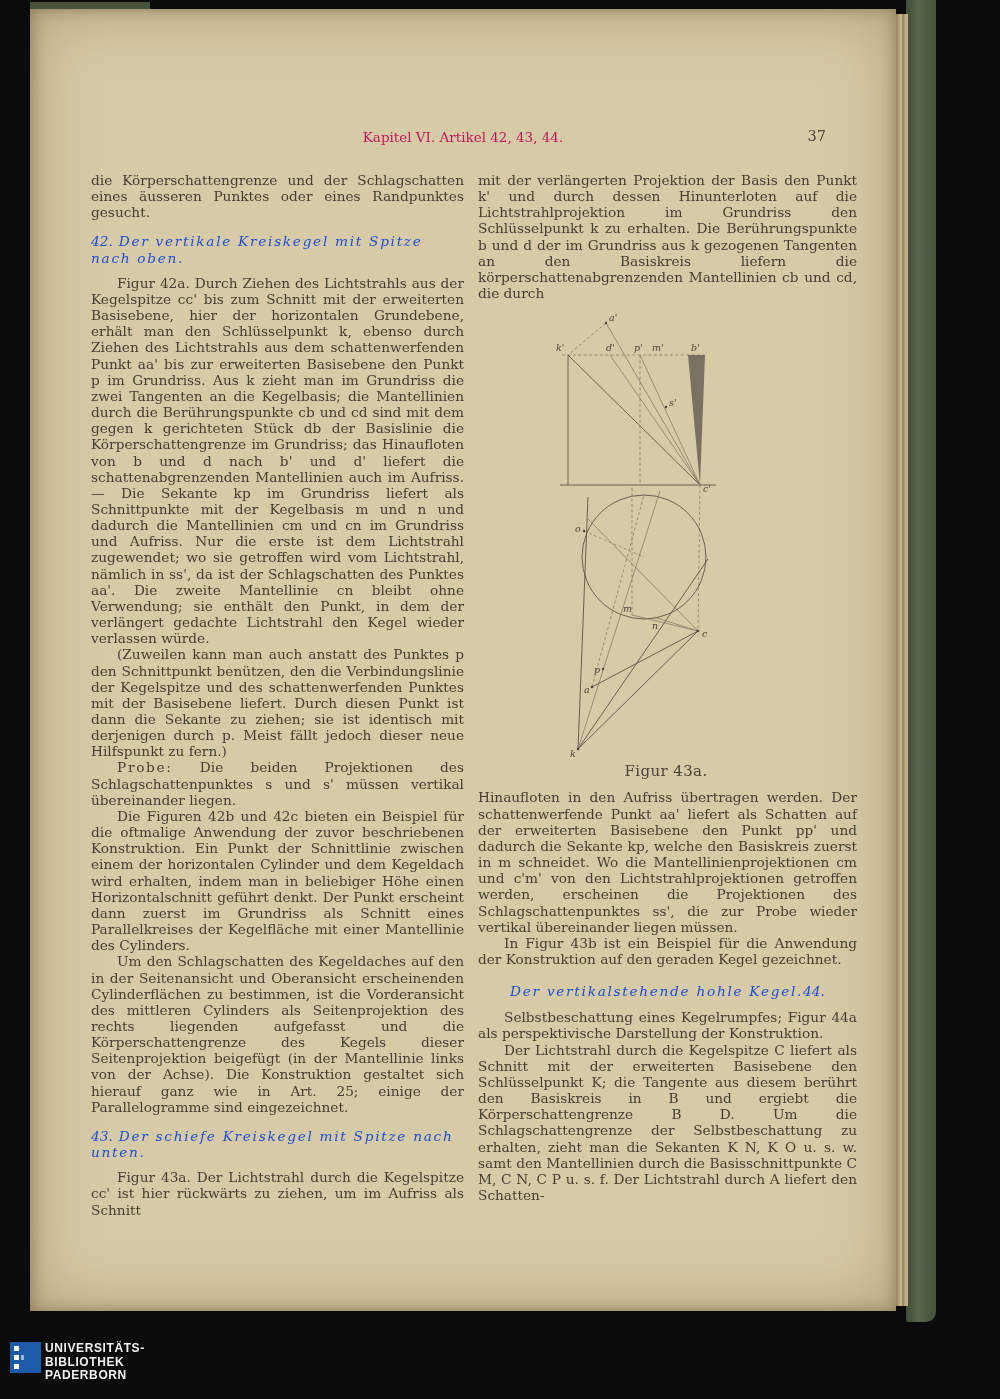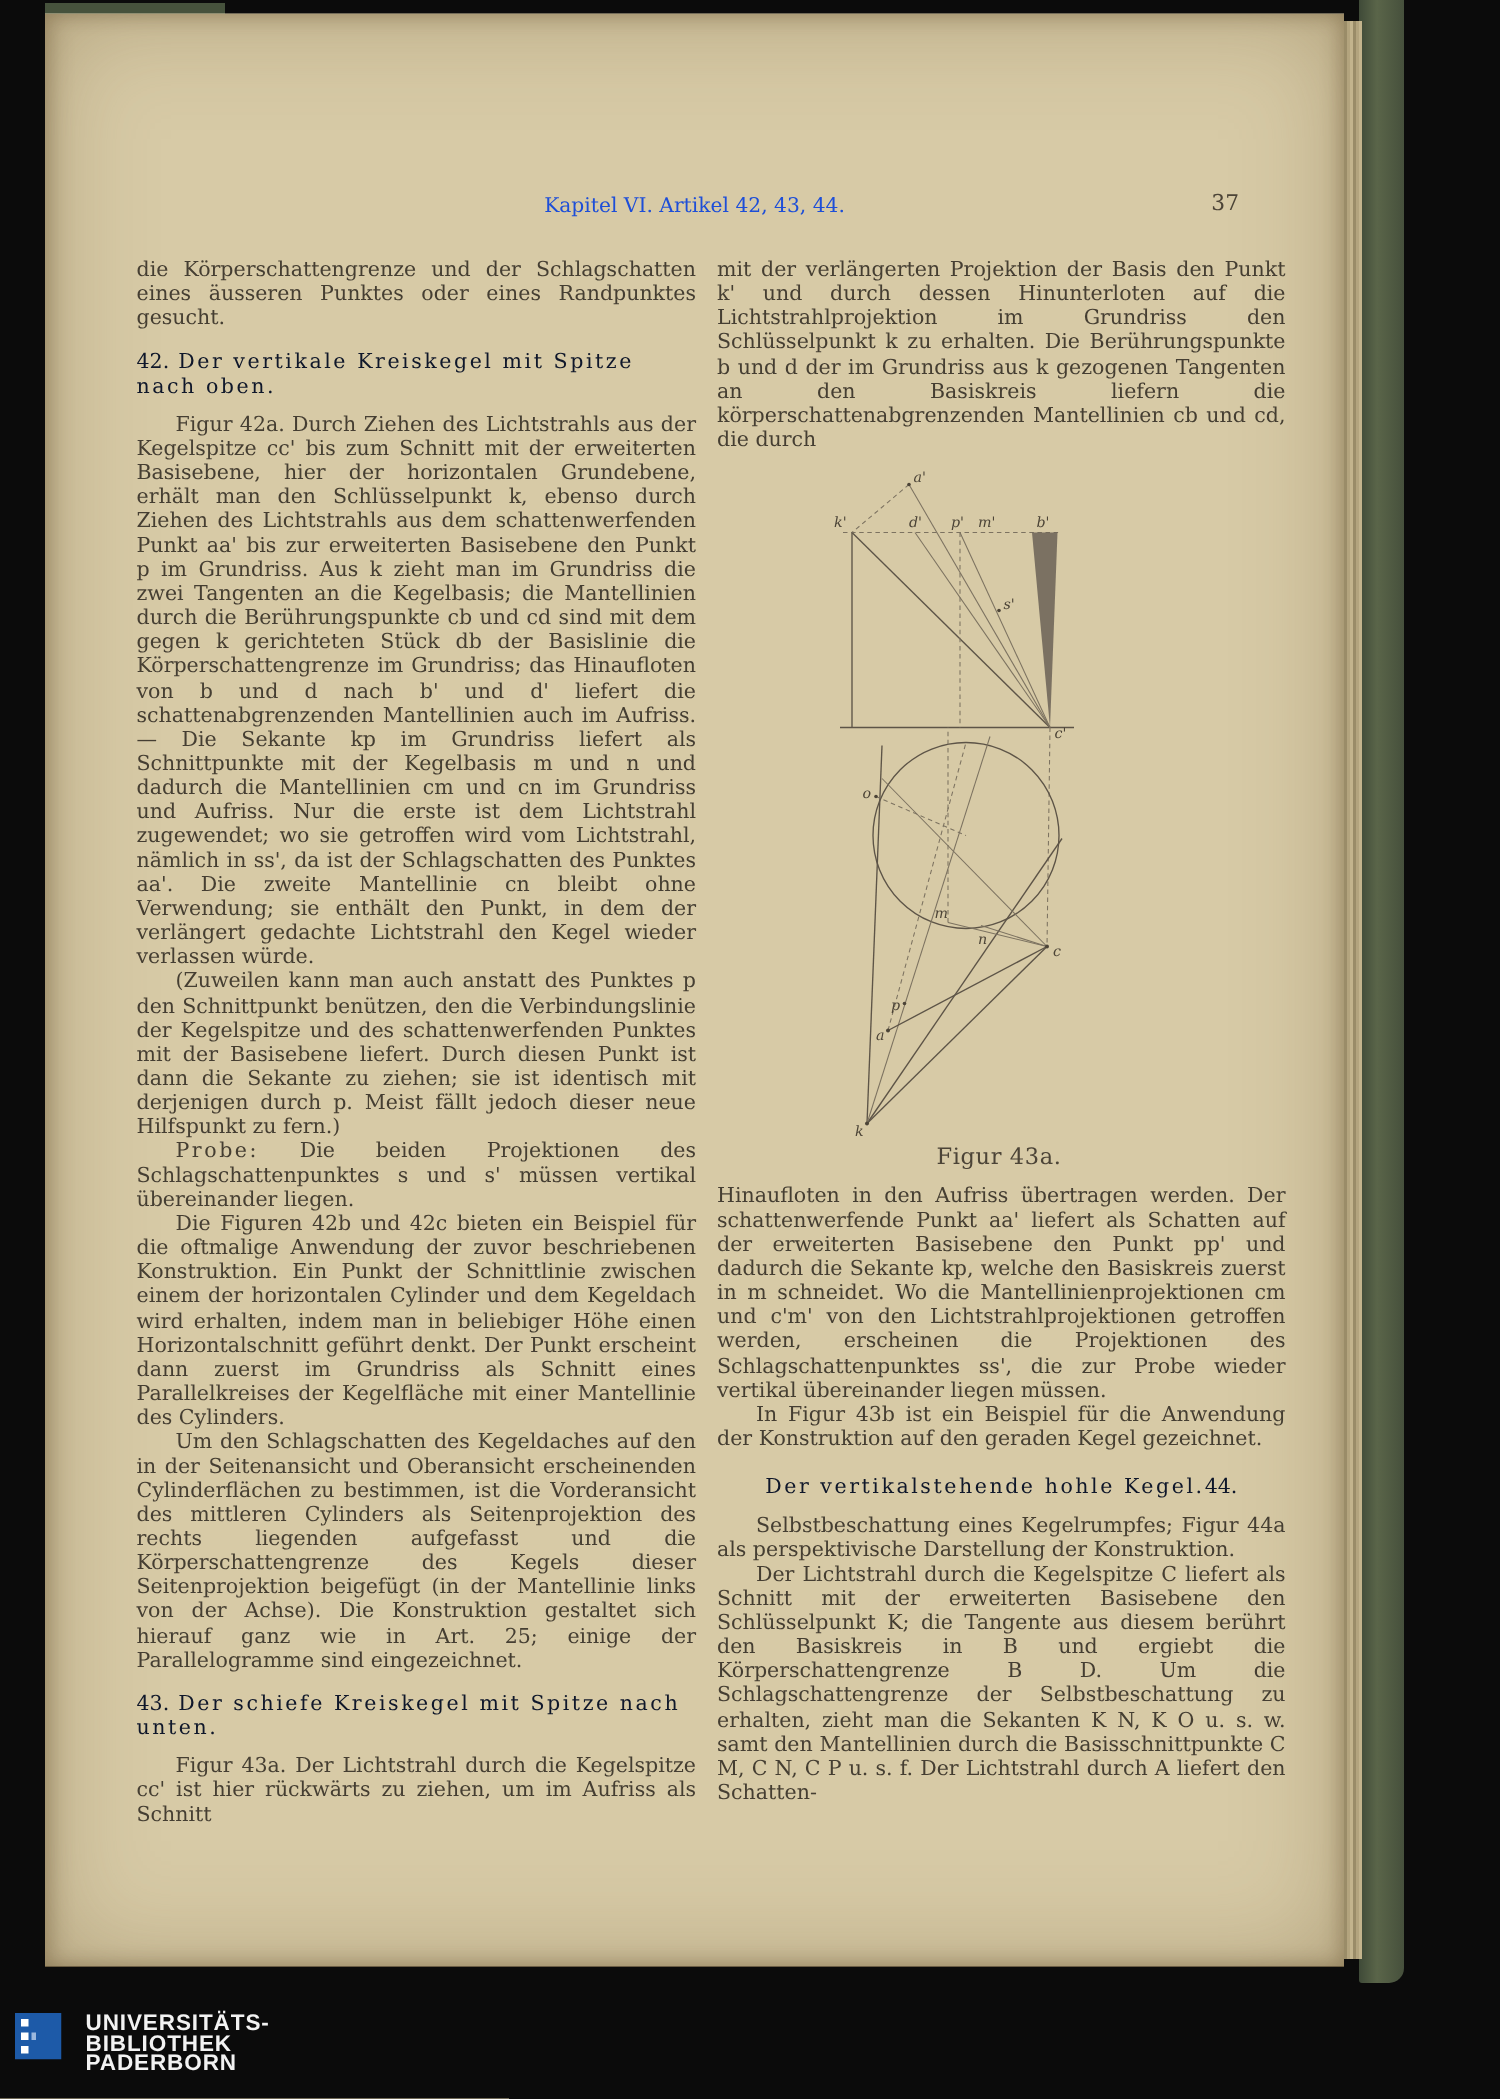--- a/index.html
+++ b/index.html
@@ -23,39 +23,40 @@
     background:#46523c;
   }
   
   .page{
     position:absolute;left:30px;top:9px;width:866px;height:1302px;
     background:#d7caa6;
     box-shadow:inset 0 0 70px rgba(110,90,50,.38), inset -4px 0 12px rgba(90,70,40,.25), inset 5px 0 14px rgba(90,70,40,.3);
   }
   .pg-header{
     position:absolute;top:120px;left:0;width:100%;
-    font-size:13.5px;color:#1d4ed8;text-align:center;
+    font-size:13.5px;color:#be185d;text-align:center;
   }
   .pg-num{
     position:absolute;top:119px;right:70px;
     font-size:14.5px;color:#4c4437;
   }
   .col{
     position:absolute;top:163px;
     font-size:13.7px;line-height:16.15px;color:#453e32;
     text-align:justify;
     margin-left:26px;
   }
   .col-left{left:35px;width:373px;}
   .col-right{left:422px;width:379px;}
   .p{margin:0;text-indent:26px;}
   .p.noindent{text-indent:0;}
   .sec-heading{
     margin:13px 0 9px 0;text-indent:0;text-align:left;
-    color:#0f172a;
+    color:#1d4ed8;
+    font-style:italic;
   }
   .sec-num{margin-right:6px;}
   .sperr{letter-spacing:1.7px;}
   .sec-heading-44{
     margin:16px 0 10px 0;display:flex;justify-content:center;text-align:left;
   }
   .figure-wrap{margin:8px 0 10px 70px;width:236px;}
   .figure-wrap svg{display:block;}
   .fig-caption{
     text-align:center;font-size:15px;color:#4c4437;margin-top:2px;letter-spacing:.4px;
@@ -64,23 +65,23 @@
   .ln-light{stroke:#7c7260;stroke-width:.7;fill:none;}
   .ln-dash{stroke:#7c7260;stroke-width:.7;fill:none;stroke-dasharray:3 2.4;}
   .fig-label{font-size:9.5px;font-style:italic;fill:#4c4437;font-family:"DejaVu Serif",serif;}
   .dot{fill:#4c4437;}
   
   .logo{
     position:absolute;left:10px;top:1342px;display:flex;align-items:flex-start;
   }
   .logo-mark{width:31px;height:31px;flex:0 0 auto;}
   .logo-text{
-    margin-left:16px;color:#f2f2f2;
+    margin-left:4px;color:#f2f2f2;
     font-family:"Liberation Sans", sans-serif;
-    font-size:15px;line-height:13.5px;font-weight:bold;letter-spacing:.6px;
+    font-size:12px;line-height:13.5px;font-weight:bold;letter-spacing:.6px;
   }
 </style>
 </head>
 <body>
 
 <div class="cover-strip"></div>
 <div class="page-edges"></div>
 <div class="cover-top"></div>
 
 <div class="page">

